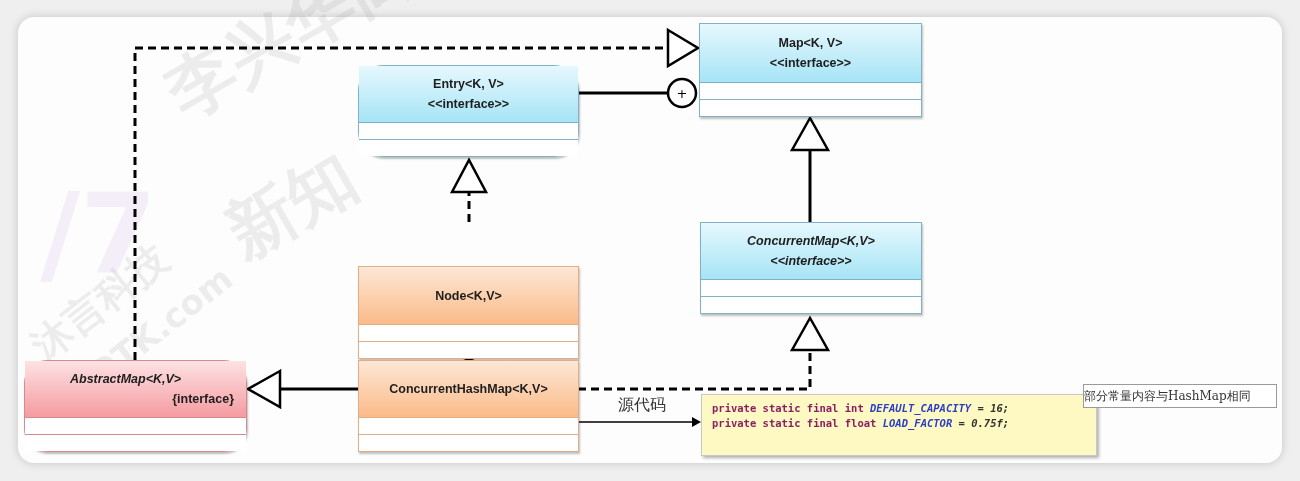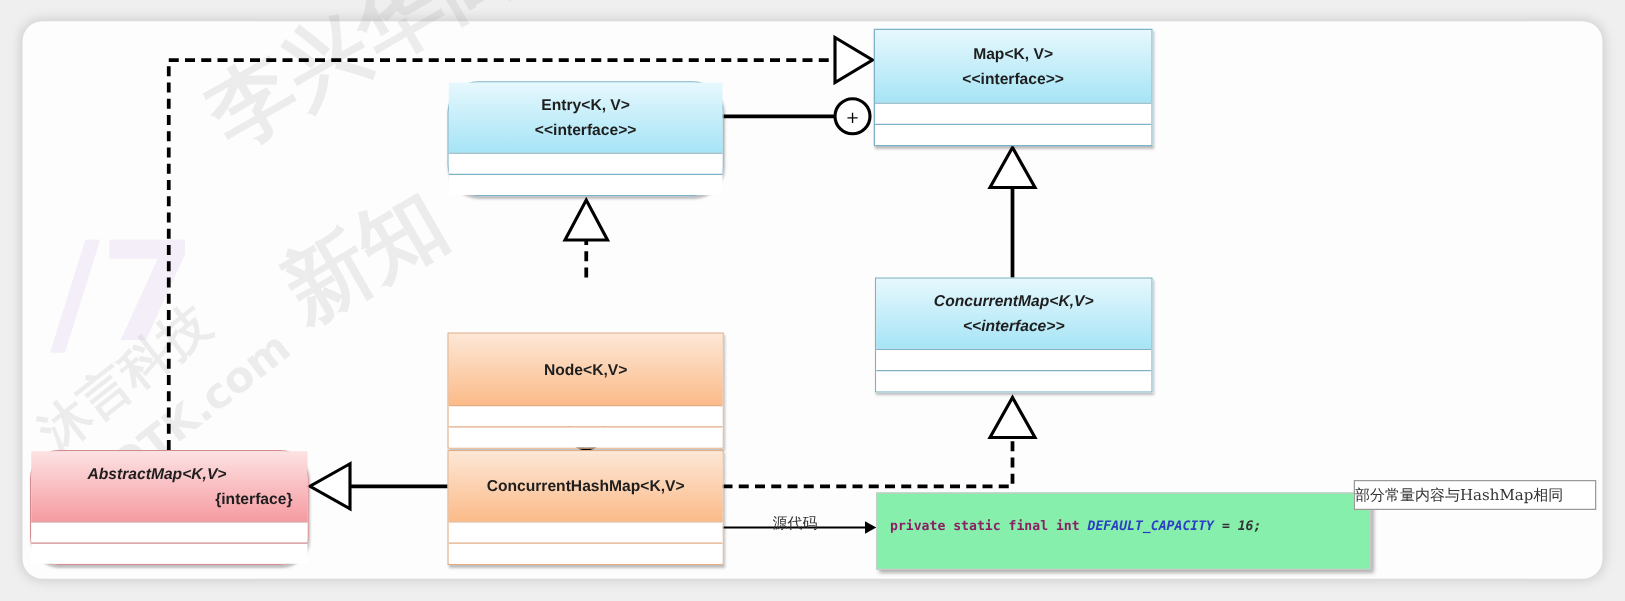--- a/index.html
+++ b/index.html
@@ -18,31 +18,31 @@
   .blue .head { background:linear-gradient(#e6f8fd, #a6e4f6); }
   .blue .sec { border-color:#7fb2c6; }
   .orange { border-color:#e1ae86; }
   .orange .head { background:linear-gradient(#fde7d6, #fbbb89); }
   .orange .sec { border-color:#e1ae86; }
   .red { border-color:#d48a8f;border-radius:23px; }
   .red .head { background:linear-gradient(#fde2e3, #f59ba1); }
   .red .sec { border-color:#d48a8f; }
   svg.lines { position:absolute; left:0; top:0; }
   .code { position:absolute; left:701px; top:394px; width:396px; height:62px; box-sizing:border-box;
-          background:#86efac; border:1px solid #c8c8c8; box-shadow:2px 2px 3px rgba(0,0,0,0.3);
-          padding:19px 0 0 10px; font-family:"DejaVu Sans Mono", monospace; font-size:10.5px;
+          background:#fef9c3; border:1px solid #c8c8c8; box-shadow:2px 2px 3px rgba(0,0,0,0.3);
+          padding:6px 0 0 10px; font-family:"DejaVu Sans Mono", monospace; font-size:10.5px;
           font-weight:bold; line-height:15px; }
   .kw { color:#8b1f63; }
   .ident { color:#2b3ec4; font-style:italic; }
   .lit { color:#333; font-style:italic; }
   .callout { position:absolute; left:1083px; top:384px; width:194px; height:24px; box-sizing:border-box;
              background:#fff; border:1px solid #9a9a9a; font-family:"DejaVu Serif", serif; font-size:12px;
              color:#333; display:flex; align-items:center; justify-content:flex-start; }
-  .edge-label { position:absolute; left:618px; top:410px; font-family:Liberation Serif, serif;
-                font-size:12px; color:#333; }
+  .edge-label { position:absolute; left:618px; top:395px; font-family:Liberation Serif, serif;
+                font-size:16px; color:#333; }
 </style>
 </head>
 <body>
 
 <div class="card"></div>
 
 <div class="wm" style="left:150px;top:60px;font-size:68px;transform:rotate(-30deg);transform-origin:left top;">李兴华高薪</div>
 <div class="wm" style="left:210px;top:200px;font-size:68px;transform:rotate(-30deg);transform-origin:left top;">新知</div>
 <div class="wm" style="left:20px;top:330px;font-size:40px;transform:rotate(-38deg);transform-origin:left top;">沐言科技</div>
 <div class="wm" style="left:40px;top:395px;font-size:34px;transform:rotate(-38deg);transform-origin:left top;">YOOTK.com</div>
@@ -137,17 +137,20 @@
   <div class="sec"></div>
   <div class="sec"></div>
 </div>
 
 <div class="edge-label">源代码</div>
 
 <div class="code">
   <div>
     <span class="kw">private static final int</span> <span class="ident">DEFAULT_CAPACITY</span> <span class="lit">= 16;</span>
   </div>
+  <div>
+    <span class="kw">private static final float</span> <span class="ident">LOAD_FACTOR</span> <span class="lit">= 0.75f;</span>
+  </div>
 </div>
 
 <div class="callout">
   <span>部分常量内容与HashMap相同</span>
 </div>
 
 </body></html>

